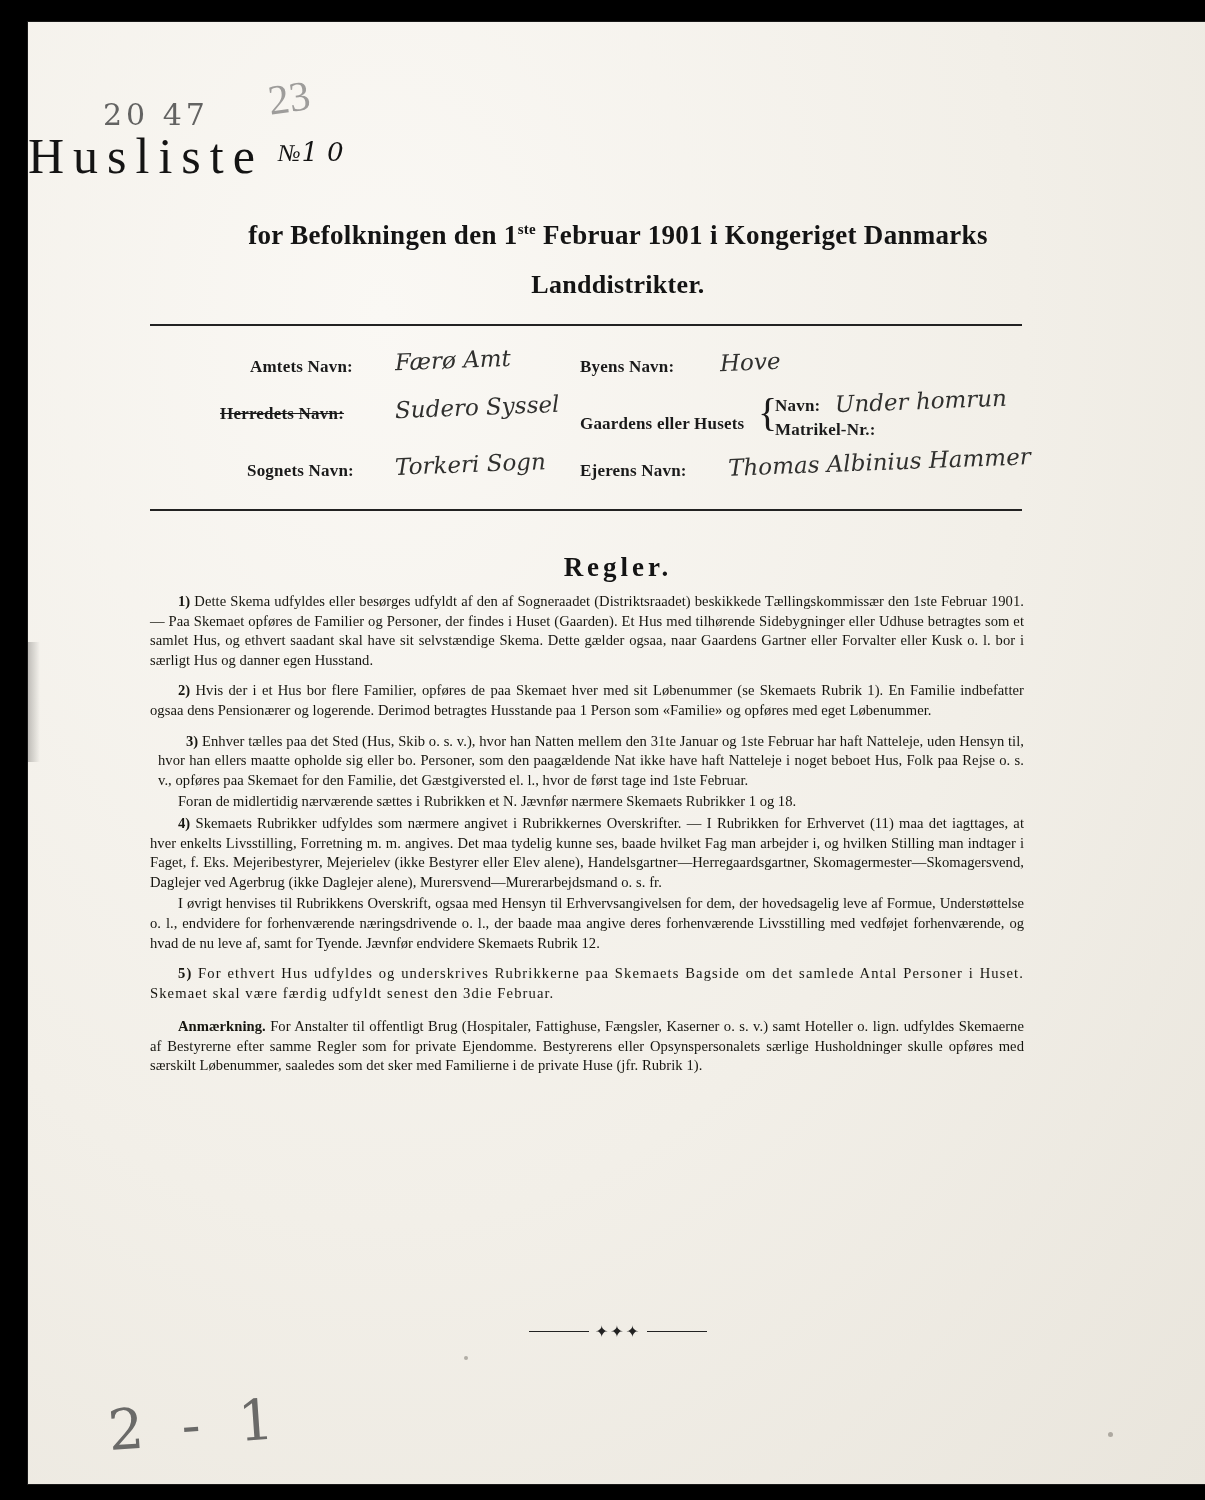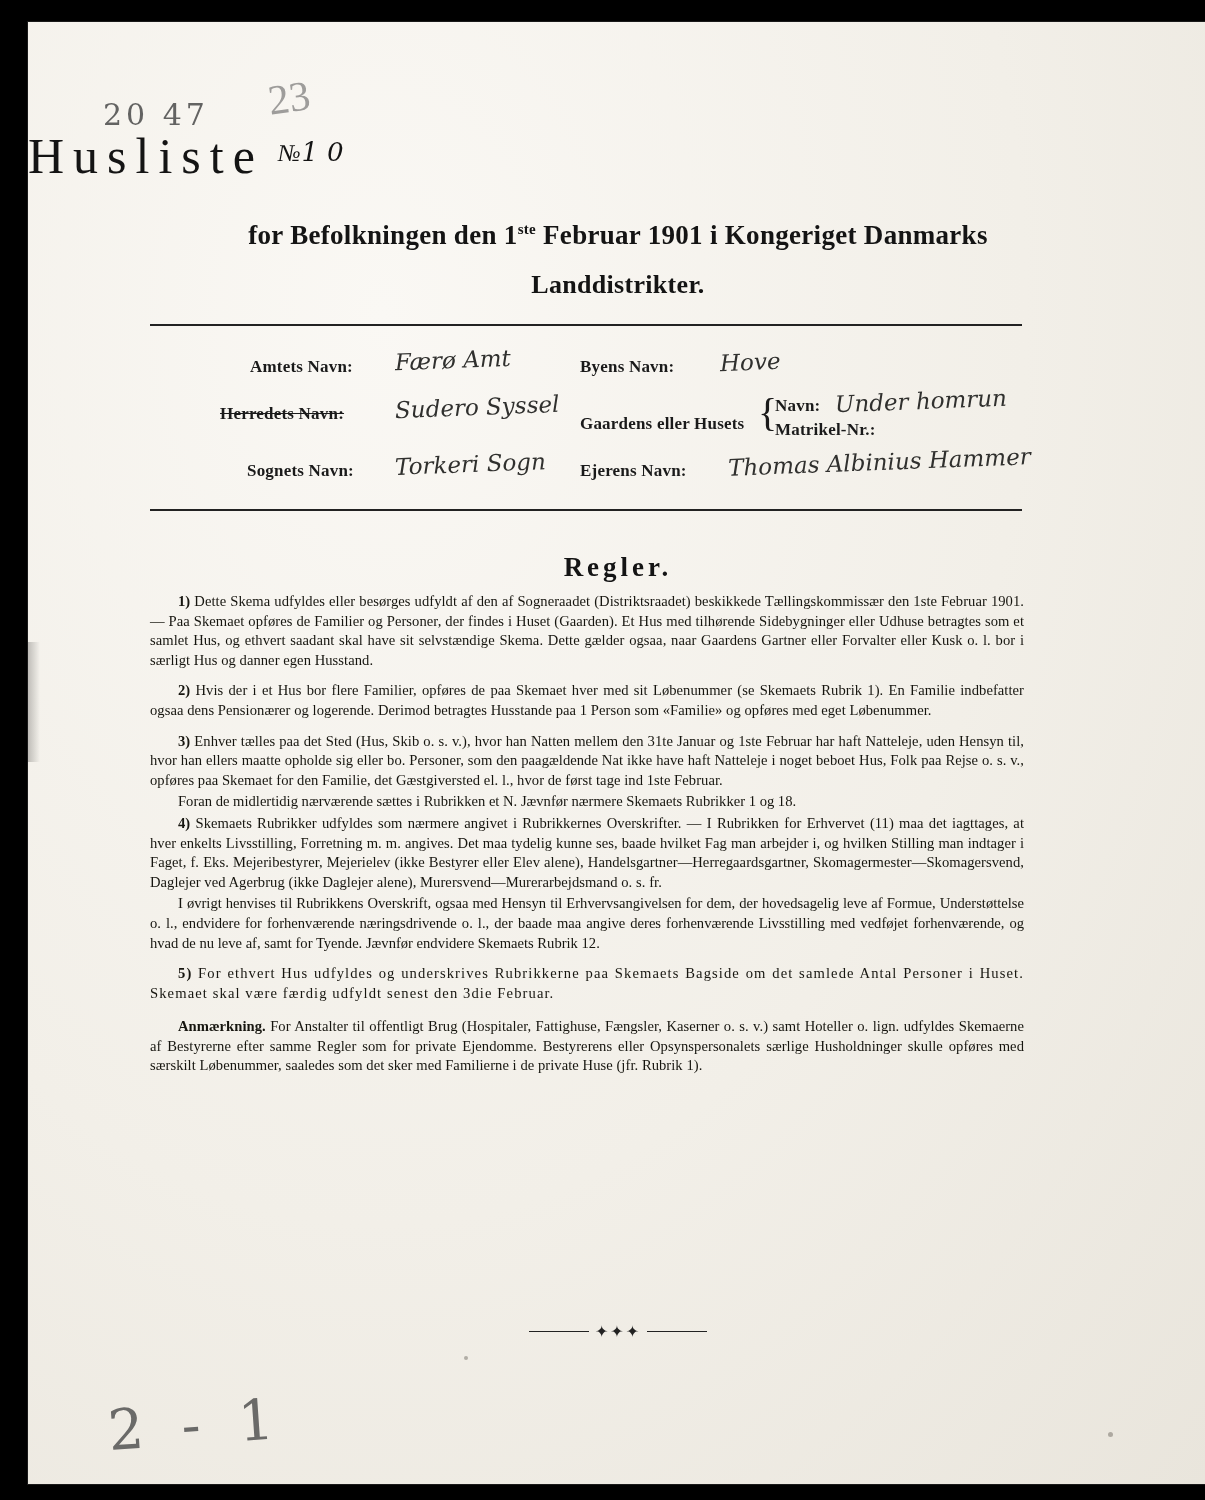--- a/index.html
+++ b/index.html
@@ -264,21 +264,21 @@
     <p class="rule-p">
       <span class="ind"></span><span class="lead">1)</span>
       <span>Dette Skema udfyldes eller besørges udfyldt af den af Sogneraadet (Distriktsraadet) beskikkede Tællingskommissær den 1ste Februar 1901. — Paa Skemaet opføres de Familier og Personer, der findes i Huset (Gaarden). Et Hus med tilhørende Sidebygninger eller Udhuse betragtes som et samlet Hus, og ethvert saadant skal have sit selvstændige Skema. Dette gælder ogsaa, naar Gaardens Gartner eller Forvalter eller Kusk o. l. bor i særligt Hus og danner egen Husstand.</span>
     </p>
 
     <p class="rule-p">
       <span class="ind"></span><span class="lead">2)</span>
       <span>Hvis der i et Hus bor flere Familier, opføres de paa Skemaet hver med sit Løbenummer (se Skemaets Rubrik 1). En Familie indbefatter ogsaa dens Pensionærer og logerende. Derimod betragtes Husstande paa 1 Person som «Familie» og opføres med eget Løbenummer.</span>
     </p>
 
-    <p class="rule-p" style="margin-bottom:2px;">
+    <p class="rule-p" style="margin-bottom:2px;margin-left:8px;">
       <span class="ind"></span><span class="lead">3)</span>
       <span>Enhver tælles paa det Sted (Hus, Skib o. s. v.), hvor han Natten mellem den 31te Januar og 1ste Februar har haft Natteleje, uden Hensyn til, hvor han ellers maatte opholde sig eller bo. Personer, som den paagældende Nat ikke have haft Natteleje i noget beboet Hus, Folk paa Rejse o. s. v., opføres paa Skemaet for den Familie, det Gæstgiversted el. l., hvor de først tage ind 1ste Februar.</span>
     </p>
     <p class="sub-p">Foran de midlertidig nærværende sættes i Rubrikken et N. Jævnfør nærmere Skemaets Rubrikker 1 og 18.</p>
 
     <p class="rule-p" style="margin-bottom:2px;">
       <span class="ind"></span><span class="lead">4)</span>
       <span>Skemaets Rubrikker udfyldes som nærmere angivet i Rubrikkernes Overskrifter. — I Rubrikken for Erhvervet (11) maa det iagttages, at hver enkelts Livsstilling, Forretning m. m. angives. Det maa tydelig kunne ses, baade hvilket Fag man arbejder i, og hvilken Stilling man indtager i Faget, f. Eks. Mejeribestyrer, Mejerielev (ikke Bestyrer eller Elev alene), Handelsgartner—Herregaardsgartner, Skomagermester—Skomagersvend, Daglejer ved Agerbrug (ikke Daglejer alene), Murersvend—Murerarbejdsmand o. s. fr.</span>
     </p>
     <p class="sub-p" style="margin-bottom:11px;">I øvrigt henvises til Rubrikkens Overskrift, ogsaa med Hensyn til Erhvervsangivelsen for dem, der hovedsagelig leve af Formue, Understøttelse o. l., endvidere for forhenværende næringsdrivende o. l., der baade maa angive deres forhenværende Livsstilling med vedføjet forhenværende, og hvad de nu leve af, samt for Tyende. Jævnfør endvidere Skemaets Rubrik 12.</p>

